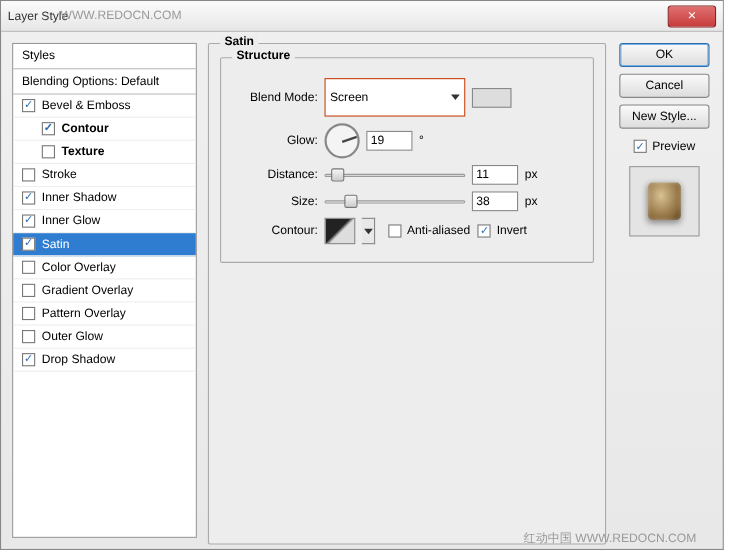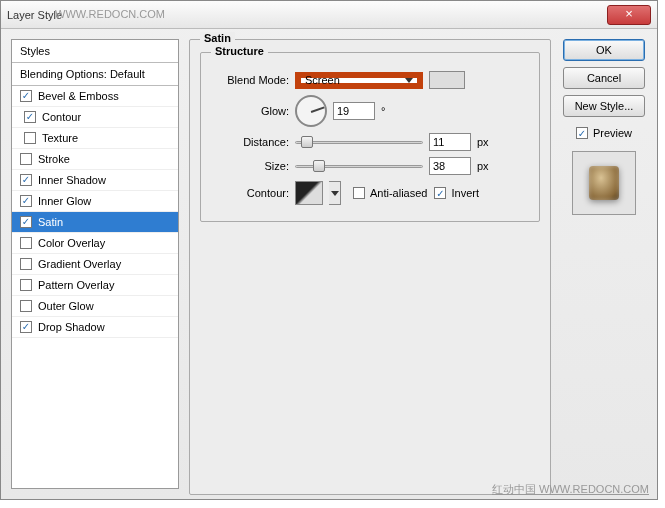--- a/index.html
+++ b/index.html
@@ -6,33 +6,33 @@
 body{background:#fff;width:665px;height:508px;overflow:hidden;}
 .dialog{width:658px;height:500px;border:1px solid #888;background:linear-gradient(#f0f0f0,#e8e8e8);position:relative;}
 .titlebar{height:28px;background:linear-gradient(#fcfcfc,#e6e6e6);border-bottom:1px solid #bbb;display:flex;align-items:center;padding:0 6px;}
 .titlebar .title{flex:1;color:#333;}
 .close-btn{width:44px;height:20px;background:linear-gradient(#e07070,#c83c3c);border:1px solid #8b2020;border-radius:3px;color:#fff;text-align:center;line-height:16px;font-size:13px;cursor:pointer;}
 .body{display:flex;padding:10px;gap:10px;height:calc(100% - 28px);}
 .styles-panel{width:168px;border:1px solid #999;background:#fff;}
 .styles-head{padding:5px 8px;border-bottom:1px solid #bbb;}
 .styles-sub{padding:5px 8px;border-bottom:1px solid #bbb;}
 .style-item{display:flex;align-items:center;padding:4px 8px;border-bottom:1px solid #eee;cursor:pointer;gap:6px;}
-.style-item.indent{padding-left:12px;}
+.style-item.indent{padding-left:26px;font-weight:bold;}
 .style-item.sel{background:#2f7dd1;color:#fff;}
 .cb{width:12px;height:12px;border:1px solid #777;background:#fff;display:inline-flex;align-items:center;justify-content:center;}
 .cb.checked::after{content:"✓";color:#2a6db0;font-size:10px;line-height:1;}
 .style-item.sel .cb.checked::after{color:#2a6db0;}
 .main-panel{flex:1;position:relative;}
 .group{border:1px solid #aaa;border-radius:2px;padding:12px 10px 10px;position:relative;margin-bottom:10px;}
 .group-title{position:absolute;top:-8px;left:10px;background:#ededed;padding:0 4px;font-weight:bold;}
 .group.outer{height:456px;background:#ededed;}
 .group.inner{background:#ededed;}
 .row{display:flex;align-items:center;margin:6px 0;gap:6px;}
 .lbl{width:78px;text-align:right;}
-.select{width:128px;height:17px;border:6px solid #c2410c;background:#fff;padding:0 4px;display:flex;align-items:center;justify-content:space-between;}
+.select{width:128px;height:35px;border:1px solid #c2410c;background:#fff;padding:0 4px;display:flex;align-items:center;justify-content:space-between;}
 .caret{width:0;height:0;border-left:4px solid transparent;border-right:4px solid transparent;border-top:5px solid #333;}
 .swatch{width:36px;height:18px;border:1px solid #888;background:#ddd;}
 .slider{width:128px;height:14px;position:relative;}
 .track{position:absolute;top:6px;left:0;right:0;height:3px;background:linear-gradient(#bbb,#eee);border:1px solid #999;border-radius:2px;}
 .thumb{position:absolute;top:1px;width:12px;height:12px;background:linear-gradient(#f5f5f5,#ccc);border:1px solid #777;border-radius:2px;}
 .num{width:42px;height:18px;border:1px solid #888;background:#fff;padding:0 3px;line-height:16px;}
 .unit{width:16px;}
 .angle{width:32px;height:32px;border:2px solid #888;border-radius:50%;position:relative;background:#f4f4f4;}
 .angle::after{content:"";position:absolute;width:14px;height:1.5px;background:#444;top:50%;left:50%;transform-origin:left center;transform:rotate(-19deg);}
 .contour-sw{width:28px;height:24px;border:1px solid #888;background:linear-gradient(135deg,#222 0%,#222 45%,#ddd 55%,#ddd 100%);display:inline-block;}
@@ -41,21 +41,21 @@
 .cb2.checked::after{content:"✓";color:#2a6db0;font-size:10px;}
 .btn{height:22px;padding:0 12px;border:1px solid #888;border-radius:3px;background:linear-gradient(#fafafa,#ddd);cursor:pointer;display:inline-flex;align-items:center;}
 .right-panel{width:86px;display:flex;flex-direction:column;gap:6px;align-items:center;}
 .rbtn{width:82px;height:22px;border:1px solid #888;border-radius:3px;background:linear-gradient(#fafafa,#ddd);cursor:pointer;text-align:center;line-height:20px;}
 .rbtn.def{border:1px solid #2a6db0;box-shadow:0 0 0 1px #7ab0e0 inset;}
 .preview-row{display:flex;align-items:center;gap:5px;margin-top:4px;}
 .preview-box{width:64px;height:64px;border:1px solid #999;background:#e4e4e4;display:flex;align-items:center;justify-content:center;margin-top:6px;}
 .preview-inner{width:30px;height:34px;background:radial-gradient(ellipse at 40% 35%,#d9c294,#8a6a3a 70%,#4a3517);border-radius:4px;box-shadow:0 2px 6px rgba(0,0,0,.4),inset 0 0 4px rgba(255,255,255,.4);}
 .watermark{position:absolute;color:#999;font-size:11px;}
 .wm1{top:7px;left:54px;}
-.wm2{bottom:2px;right:8px;text-decoration:underline;}
+.wm2{bottom:2px;right:24px;}
 </style>
 </head>
 <body>
 
 <div class="dialog">
   <div class="titlebar">
     <span class="title">Layer Style</span>
     <div class="close-btn">×</div>
   </div>
   <span class="watermark wm1">WWW.REDOCN.COM</span>

